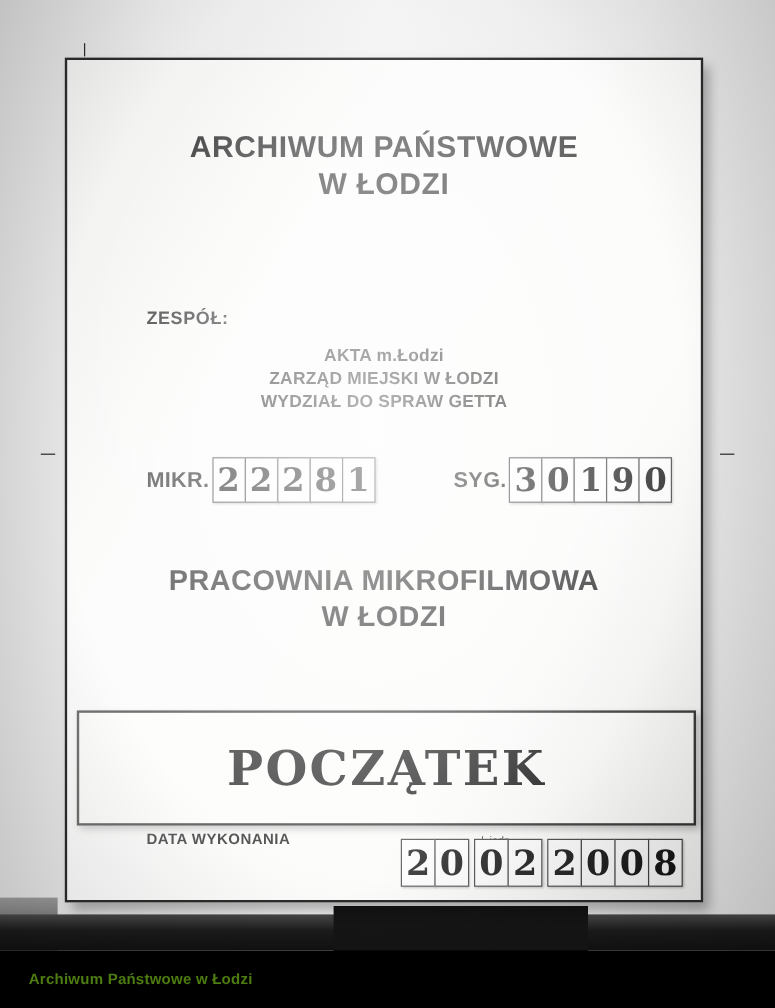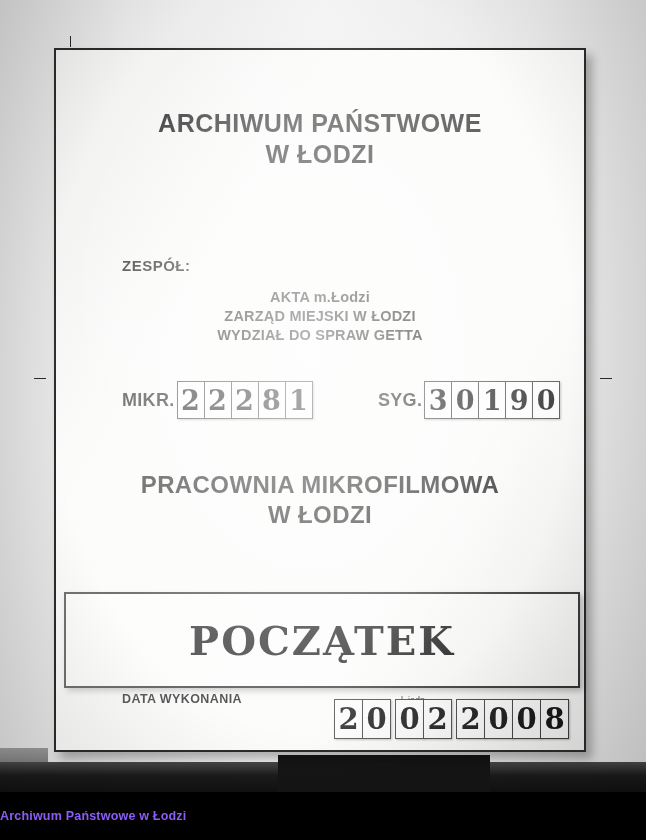--- a/index.html
+++ b/index.html
@@ -254,24 +254,24 @@
     position: absolute;
     left: 0;
     bottom: 0;
     width: 646px;
     height: 48px;
     background: #000000;
     display: flex;
     align-items: center;
   }
   .footer-text {
-    color: #8b5cf6;
+    color: #4d7c0f;
     font-size: 12.5px;
     font-weight: bold;
-    margin-left: 0;
+    margin-left: 24px;
     letter-spacing: 0.2px;
   }
 </style>
 </head>
 <body>
 
 <div class="page">
 
   <div class="scan-bg"></div>
   <div class="dark-strip-left"></div>

